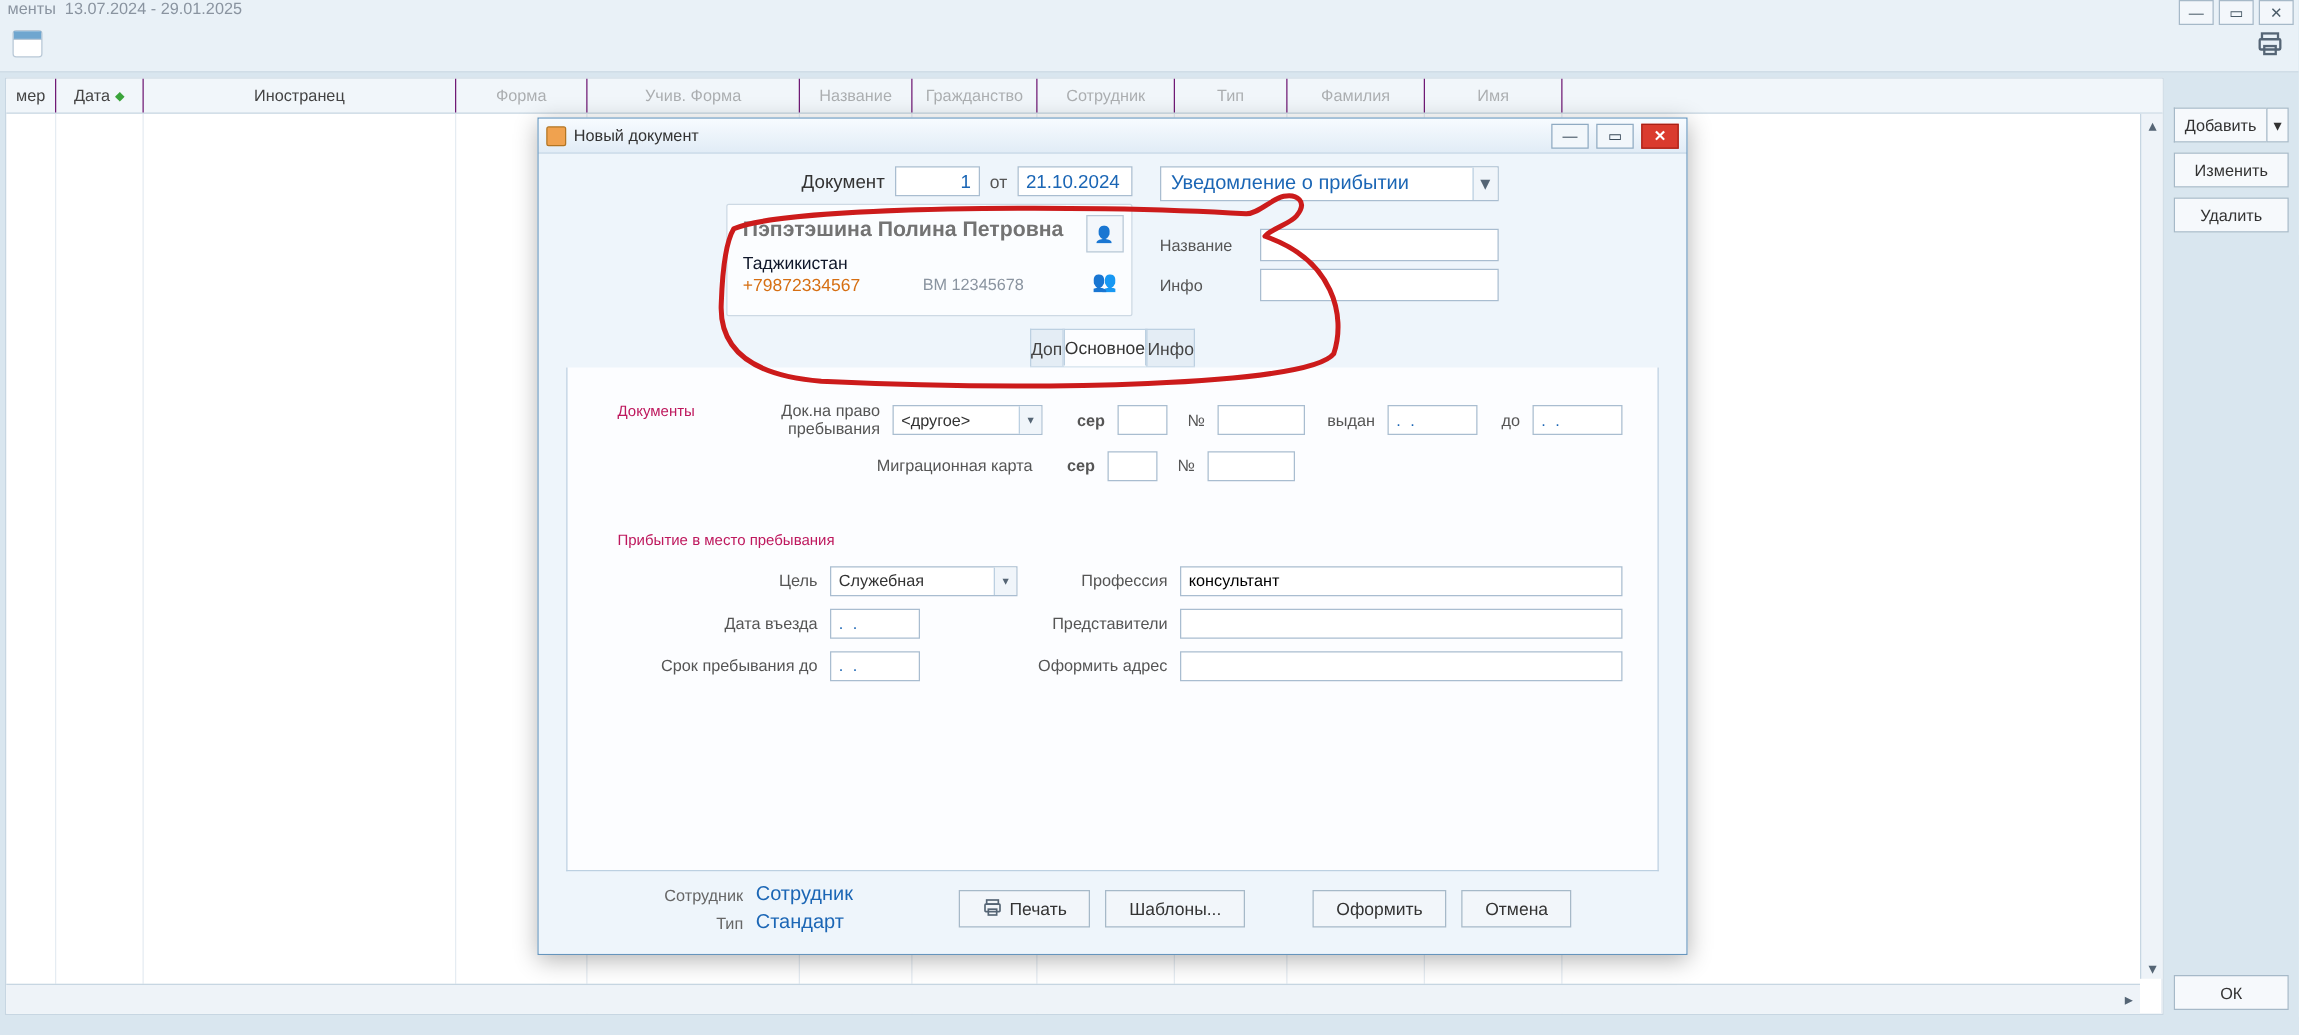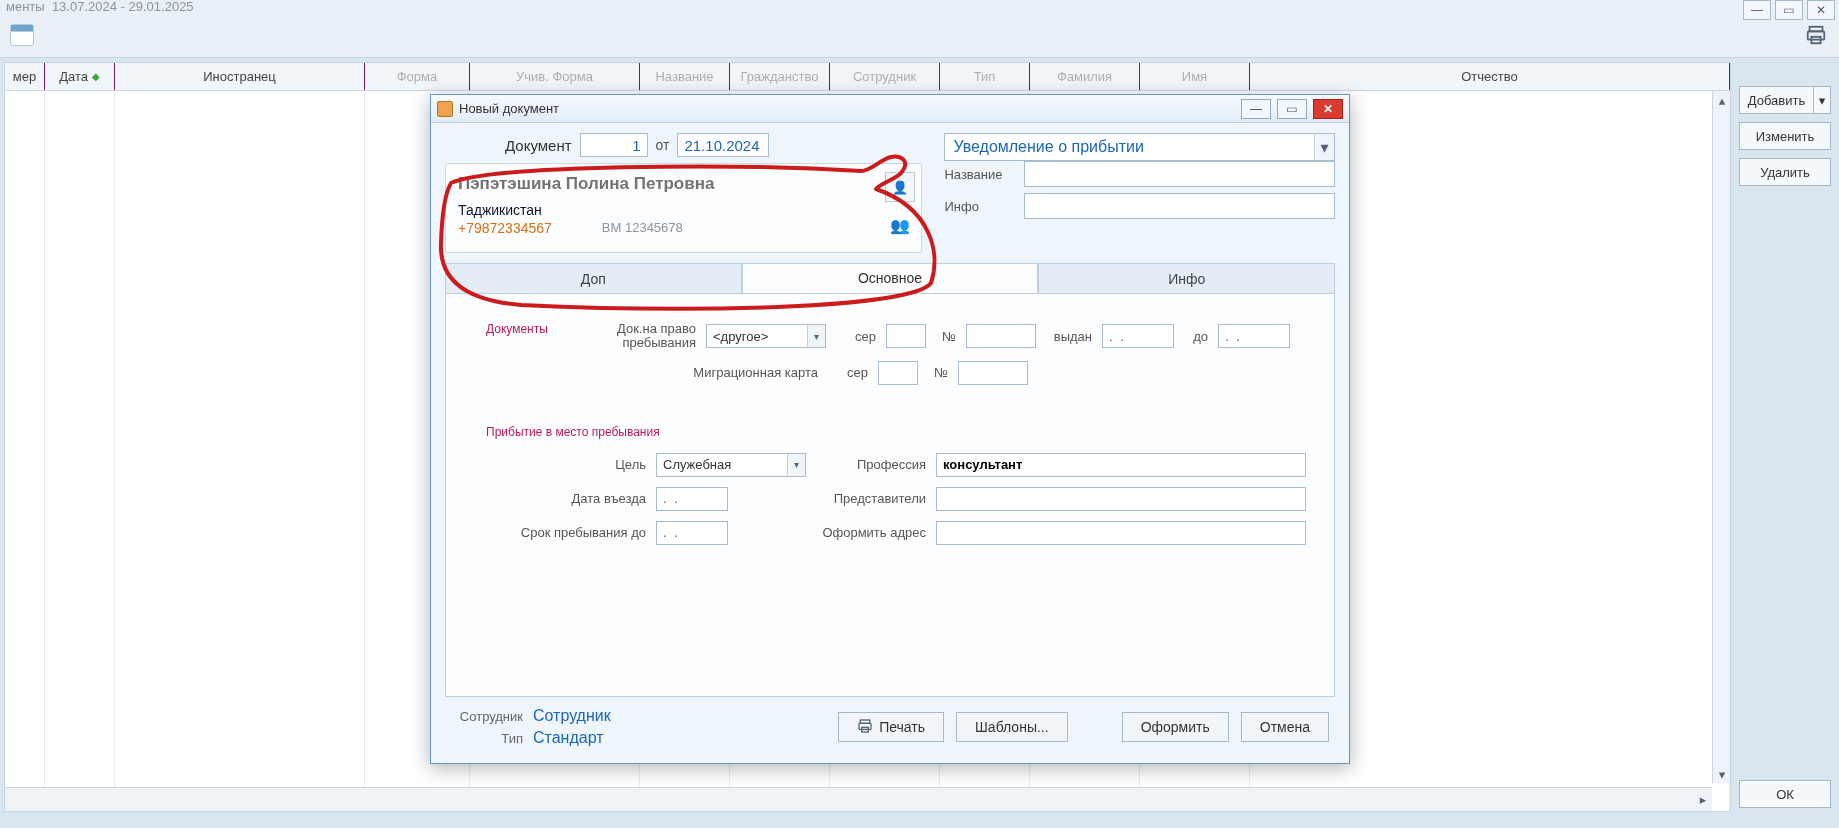--- a/index.html
+++ b/index.html
@@ -198,20 +198,21 @@
   }
 
   .dialog-body {
     flex:1;
     padding: 10px 14px 12px 14px;
     display:flex;
     flex-direction:column;
     position:relative;
     overflow:hidden;
     background:#eef5fb;
+    align-items:center;
   }
 
   
   .dlg-top {
     display:flex;
     gap: 22px;
     margin-bottom: 0px;
   }
   .dlg-top-left {
     flex: 1 1 55%;
@@ -276,21 +277,21 @@
 
   
   .annot {
     position:absolute;
     pointer-events:none;
     z-index:50;
   }
 
   .dlg-top-right .sel-wrap {
     display:flex;
-    margin-bottom:0;
+    margin-bottom:22px;
   }
   .combo {
     flex:1;
     height:28px;
     border:1px solid #a9bdd0;
     background:#fff;
     display:flex; align-items:center;
     padding: 0 8px;
     color:#1b66b5;
     font-size:16px;
@@ -359,21 +360,21 @@
     align-items:center;
     gap:10px;
     margin-bottom:10px;
   }
   .pre-lbl {
     font-size:13px;
     color:#555;
     text-align:right;
   }
   .pre-lbl.w120 { width:120px; }
-  .pre-lbl.w60 { width:40px; }
+  .pre-lbl.w60 { width:40px;font-weight:bold; }
   .dd {
     height:24px;
     border:1px solid #a9bdd0;
     background:#fff;
     display:flex;align-items:center;
     padding:0 6px;
     position:relative;
     font-size:13px;
   }
   .dd .caret {
@@ -481,23 +482,20 @@
           <span style="opacity:.4">Сотрудник</span>
         </div>
       <div class="gh-cell" style="width:90px">
           <span style="opacity:.4">Тип</span>
         </div>
       <div class="gh-cell" style="width:110px">
           <span style="opacity:.4">Фамилия</span>
         </div>
       <div class="gh-cell" style="width:110px">
           <span style="opacity:.4">Имя</span>
-        </div>
-      <div class="gh-cell" style="flex:1">
-          <span>Отчество</span>
         </div>
     </div>
 
     <div class="grid-body">
       <div class="grid-vlines">
         <div style="width:40px"></div>
         <div style="width:70px"></div>
         <div style="width:250px"></div>
         <div style="width:105px"></div>
         <div style="width:170px"></div>
@@ -638,21 +636,21 @@
 
       <div class="section-title" style="margin-top:30px;">Прибытие в место пребывания</div>
 
       <div class="form-line" style="margin-left:30px;">
         <div class="pre-lbl w120" style="width:130px">Цель</div>
         <div class="dd" style="width:150px;">
           <span>Служебная</span>
           <div class="caret">▾</div>
         </div>
         <div class="pre-lbl" style="width:110px;">Профессия</div>
-        <input class="tin" style="flex: 1 1 0%; font-weight: bold;" value="консультант">
+        <input class="tin" style="flex: 1 1 0%;" value="консультант">
       </div>
 
       <div class="form-line" style="margin-left:30px;">
         <div class="pre-lbl w120" style="width:130px">Дата въезда</div>
         <div class="tin date-dots" style="width:72px; display:flex;align-items:center;">. .</div>
         <div style="width:68px"></div>
         <div class="pre-lbl" style="width:110px;">Представители</div>
         <input class="tin" style="flex: 1 1 0%;">
       </div>
 

